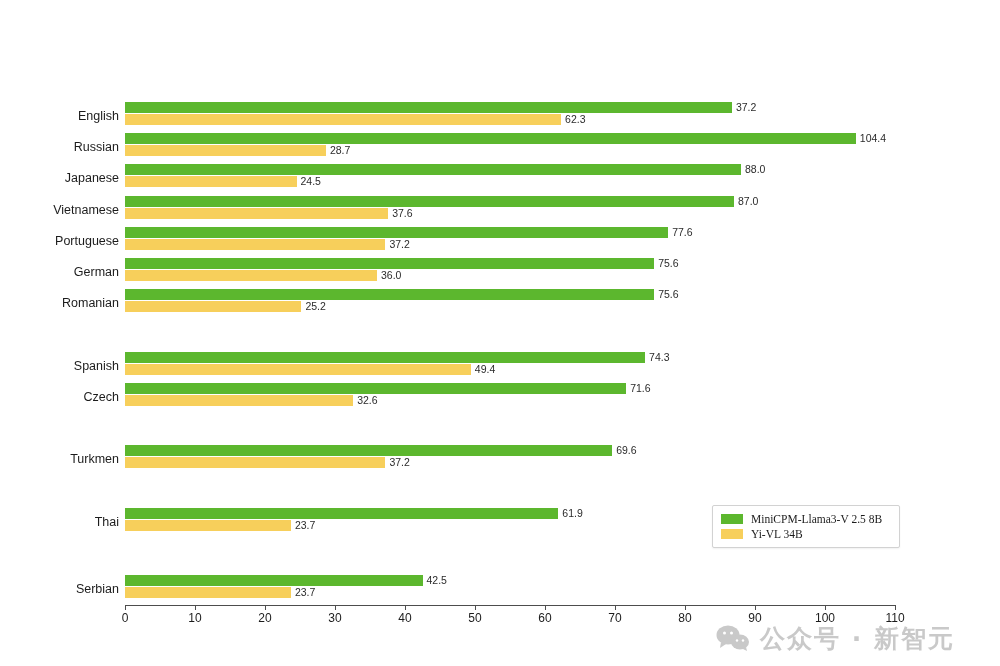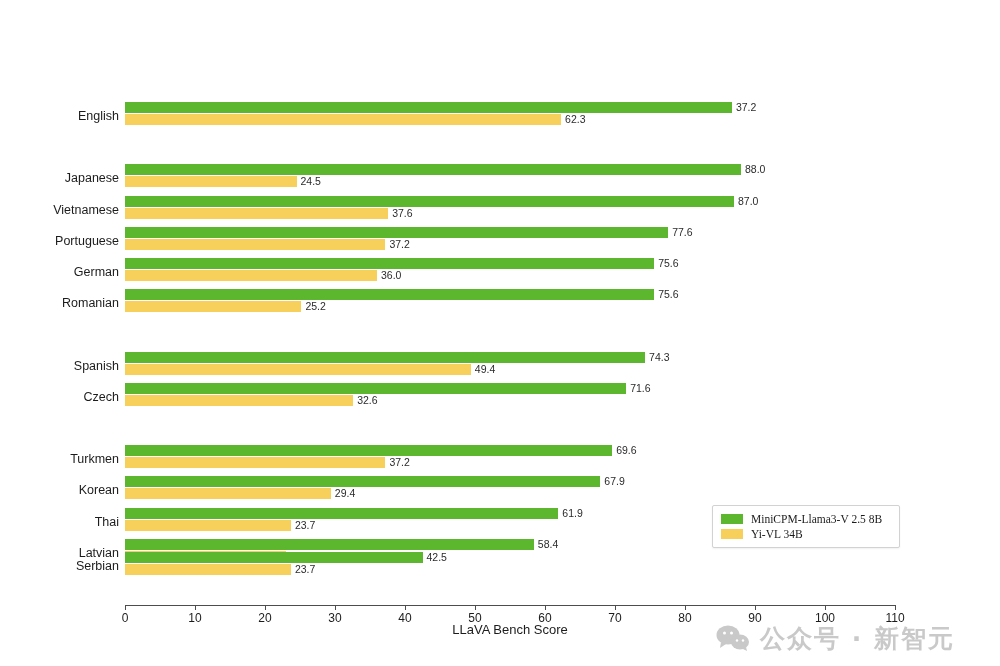--- a/index.html
+++ b/index.html
@@ -163,20 +163,27 @@
 <div id="chart-root">
 
   <div class="plot" id="plot-area">
       <div class="cat-row" style="top: 93px;">
         <div class="cat-label">English</div>
         <div class="bar green" style="width: 606.9px; background: rgb(92, 183, 46);"></div>
         <div class="bar-value green" style="left: 735.9px;">37.2</div>
         <div class="bar yellow" style="width: 436.1px; background: rgb(247, 207, 91);"></div>
         <div class="bar-value yellow" style="left: 565.1px;">62.3</div>
       </div>
+      <div class="cat-row" style="top: 124.2px;">
+        <div class="cat-label">Russian</div>
+        <div class="bar green" style="width: 730.8px; background: rgb(92, 183, 46);"></div>
+        <div class="bar-value green" style="left: 859.8px;">104.4</div>
+        <div class="bar yellow" style="width: 200.9px; background: rgb(247, 207, 91);"></div>
+        <div class="bar-value yellow" style="left: 329.9px;">28.7</div>
+      </div>
       <div class="cat-row" style="top: 155.4px;">
         <div class="cat-label">Japanese</div>
         <div class="bar green" style="width: 616px; background: rgb(92, 183, 46);"></div>
         <div class="bar-value green" style="left: 745px;">88.0</div>
         <div class="bar yellow" style="width: 171.5px; background: rgb(247, 207, 91);"></div>
         <div class="bar-value yellow" style="left: 300.5px;">24.5</div>
       </div>
       <div class="cat-row" style="top: 186.6px;">
         <div class="cat-label">Vietnamese</div>
         <div class="bar green" style="width: 609px; background: rgb(92, 183, 46);"></div>
@@ -219,42 +226,28 @@
         <div class="bar yellow" style="width: 228.2px; background: rgb(247, 207, 91);"></div>
         <div class="bar-value yellow" style="left: 357.2px;">32.6</div>
       </div>
       <div class="cat-row" style="top: 436.2px;">
         <div class="cat-label">Turkmen</div>
         <div class="bar green" style="width: 487.2px; background: rgb(92, 183, 46);"></div>
         <div class="bar-value green" style="left: 616.2px;">69.6</div>
         <div class="bar yellow" style="width: 260.4px; background: rgb(247, 207, 91);"></div>
         <div class="bar-value yellow" style="left: 389.4px;">37.2</div>
       </div>
-      <div class="cat-row" style="top: 467.4px;">
-        <div class="cat-label">Korean</div>
-        <div class="bar green" style="width: 475.3px; background: rgb(92, 183, 46);"></div>
-        <div class="bar-value green" style="left: 604.3px;">67.9</div>
-        <div class="bar yellow" style="width: 205.8px; background: rgb(247, 207, 91);"></div>
-        <div class="bar-value yellow" style="left: 334.8px;">29.4</div>
-      </div>
       <div class="cat-row" style="top: 498.6px;">
         <div class="cat-label">Thai</div>
         <div class="bar green" style="width: 433.3px; background: rgb(92, 183, 46);"></div>
         <div class="bar-value green" style="left: 562.3px;">61.9</div>
         <div class="bar yellow" style="width: 165.9px; background: rgb(247, 207, 91);"></div>
         <div class="bar-value yellow" style="left: 294.9px;">23.7</div>
       </div>
-      <div class="cat-row" style="top: 529.8px;">
-        <div class="cat-label">Latvian</div>
-        <div class="bar green" style="width: 408.8px; background: rgb(92, 183, 46);"></div>
-        <div class="bar-value green" style="left: 537.8px;">58.4</div>
-        <div class="bar yellow" style="width: 161px; background: rgb(247, 207, 91);"></div>
-        <div class="bar-value yellow" style="left: 290px;">23.0</div>
-      </div>
-      <div class="cat-row" style="top: 543px;">
+      <div class="cat-row" style="top: 566px;">
         <div class="cat-label">Serbian</div>
         <div class="bar green" style="width: 297.5px; background: rgb(92, 183, 46);"></div>
         <div class="bar-value green" style="left: 426.5px;">42.5</div>
         <div class="bar yellow" style="width: 165.9px; background: rgb(247, 207, 91);"></div>
         <div class="bar-value yellow" style="left: 294.9px;">23.7</div>
       </div>
     </div>
 
   <div class="axis-line"></div>
   <div id="x-ticks">
@@ -277,21 +270,20 @@
       <div class="tick" style="left: 685px;"></div>
       <div class="tick-label" style="left: 685px;">80</div>
       <div class="tick" style="left: 755px;"></div>
       <div class="tick-label" style="left: 755px;">90</div>
       <div class="tick" style="left: 825px;"></div>
       <div class="tick-label" style="left: 825px;">100</div>
       <div class="tick" style="left: 895px;"></div>
       <div class="tick-label" style="left: 895px;">110</div>
     </div>
 
-  <div class="axis-title">LLaVA Bench Score</div>
 
   <div class="legend">
     <div class="legend-row">
       <span class="legend-swatch" id="legend-swatch-0" style="background: rgb(92, 183, 46);"></span>
       <span class="legend-text">MiniCPM-Llama3-V 2.5 8B</span>
     </div>
     <div class="legend-row">
       <span class="legend-swatch" id="legend-swatch-1" style="background: rgb(247, 207, 91);"></span>
       <span class="legend-text">Yi-VL 34B</span>
     </div>

